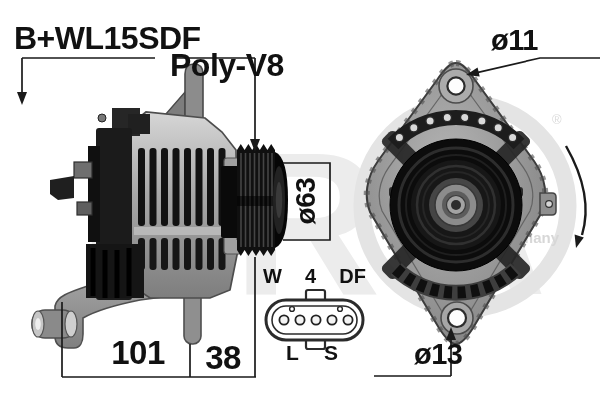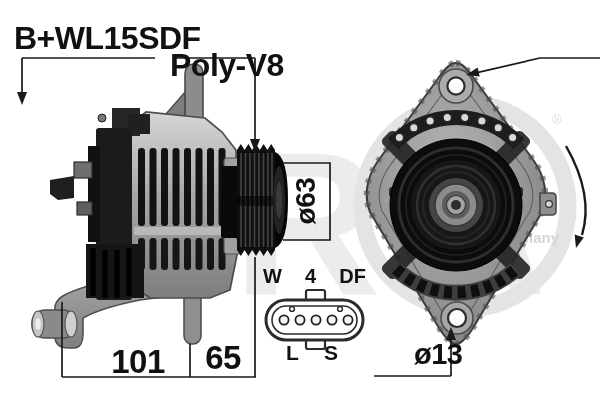--- a/index.html
+++ b/index.html
@@ -246,24 +246,25 @@
       <polygon points="22,105 17,92 27,92"></polygon>
       <polygon points="255,152 250,139 260,139"></polygon>
       <polygon points="466,75 477.6,67.5 479.7,76.5"></polygon>
       <polygon points="451,327 446,340 456,340"></polygon>
       <polygon points="576,248 574.6,234.5 583.8,237.4"></polygon>
     </g>
   </svg>
 
   <div class="lbl lbl-lg" style="left:14px;top:22px;">B+WL15SDF</div>
   <div class="lbl lbl-lg" style="left:170px;top:22px;margin-top:27px;">Poly-V8</div>
+  <div class="lbl lbl-dia" style="left:491px;top:26px;">ø11</div>
   <div class="lbl lbl-rot" style="left:271px;top:185px;">ø63</div>
   <div class="lbl lbl-dia" style="left:374px;top:340px;margin-left:40px;">ø13</div>
-  <div class="lbl lbl-dim" style="left:62px;top:345px;width:152px;">101</div>
-  <div class="lbl lbl-dim" style="left:190px;top:341px;width:66px;">65</div>
+  <div class="lbl lbl-dim" style="left:62px;top:336px;width:152px;">101</div>
+  <div class="lbl lbl-dim" style="left:190px;top:341px;width:66px;">38</div>
 
   <div class="conn-row conn-top">
     <span>W</span>
     <span>4</span>
     <span>DF</span>
   </div>
   <div class="conn-row conn-bot">
     <span>L</span>
     <span>S</span>
   </div>

